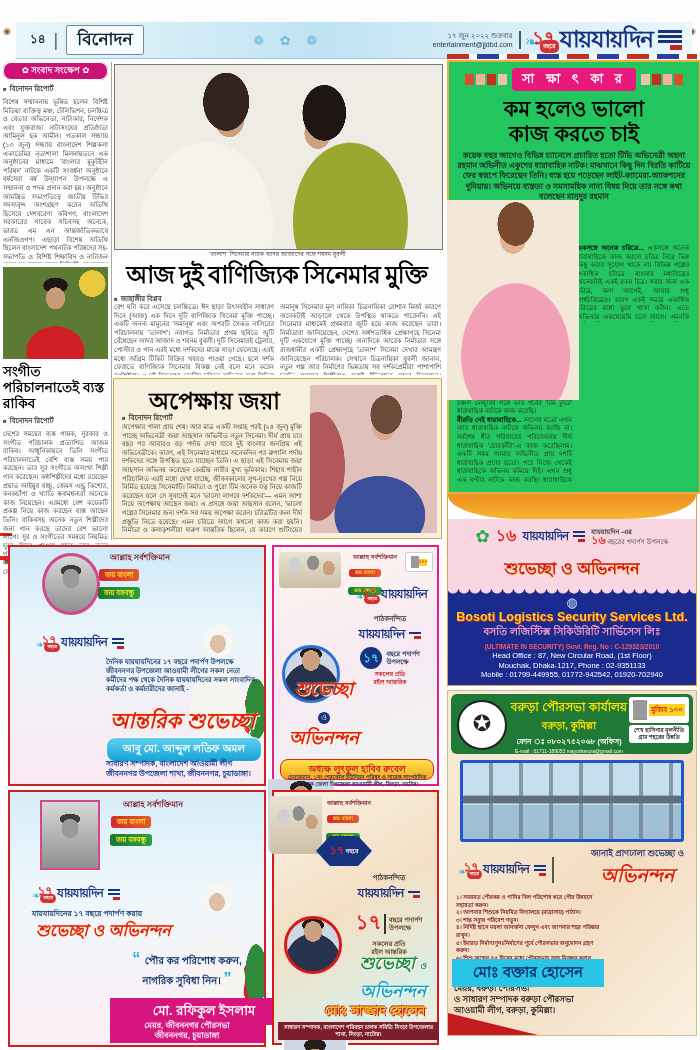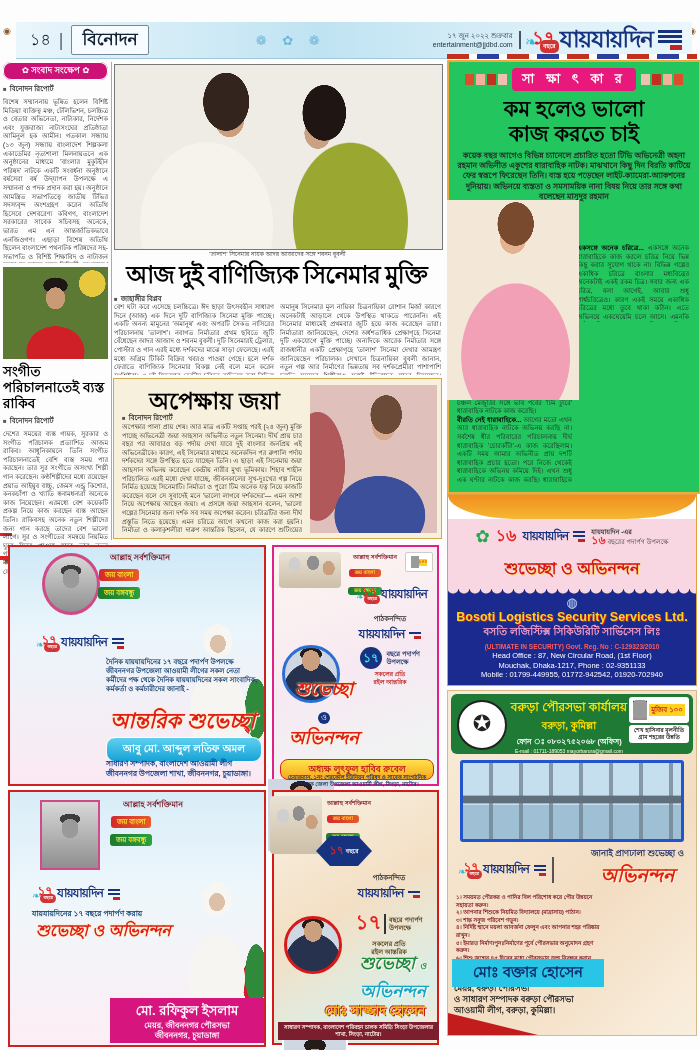--- a/index.html
+++ b/index.html
@@ -6,21 +6,21 @@
   .page{position:relative;width:700px;height:1050px;background:#fdfdfd;overflow:hidden;
         font-family:"Liberation Sans","DejaVu Sans",sans-serif;color:#111;}
   .abs{position:absolute;}
   .tiny{font-size:6.5px;line-height:8.6px;text-align:justify;color:#222;overflow:hidden;}
   .tiny2{font-size:6px;line-height:8px;text-align:justify;color:#333;overflow:hidden;}
   .byline{font-size:7px;font-weight:bold;color:#333;}
   .byline .sq{color:#555;font-size:6px;margin-right:3px;}
   
   .hdr{left:16px;top:22px;width:676px;height:36px;background:linear-gradient(90deg,#eaf6fb,#bfe3f2 45%,#d6edf7 70%,#eaf7fc);
        display:flex;align-items:center;border-bottom:1px solid #9fc9dd;}
-  .pageno{font-size:16px;font-weight:400;color:#123;padding-left:14px;}
+  .pageno{font-size:12px;font-weight:700;color:#123;padding-left:14px;}
   .pipe{margin:0 8px;color:#567;font-size:18px;}
   .section{font-size:17px;font-weight:900;color:#123;border:1px solid #789;padding:0 10px;border-radius:2px;background:#f6fcff;}
   .deco{flex:1;text-align:center;color:#6fb6d8;font-size:13px;letter-spacing:6px;}
   .dateblock{font-size:7px;color:#234;text-align:right;line-height:9px;border-right:2px solid #456;padding-right:6px;margin-right:6px;}
   
   .masthead{display:flex;align-items:center;gap:3px;}
   .m-badge{position:relative;width:30px;height:26px;flex:0 0 auto;}
   .m-badge .leaf{position:absolute;left:-2px;bottom:2px;color:#38b8da;font-size:15px;}
   .m-badge .num{position:absolute;right:1px;top:-3px;color:#e8231f;font-weight:900;font-size:18px;}
   .m-badge .yrs{position:absolute;right:-2px;bottom:0;background:#d23333;color:#fff;font-size:6px;border-radius:5px;padding:1px 3px;font-weight:bold;}
@@ -416,21 +416,28 @@
       <span class="m-name">যায়যায়দিন</span>
       <span class="m-lines">
           <i></i>
           <i></i>
           <i class="red"></i>
         </span>
     </div>
     <div class="abs" style="left:22px;top:116px;width:150px;font-size:7.5px;font-weight:900;color:#14406e;">যায়যায়দিনের ১৭ বছরে পদার্পণ করায়</div>
     <div class="abs script-red" style="left:26px;top:126px;font-size:16px;">শুভেচ্ছা ও অভিনন্দন</div>
 
-    <div class="abs" style="left:100px;top:206px;width:154px;background:#d6157f;color:#fff;font-weight:900;font-size:13px;text-align:center;padding:3px 0;">মো. রফিকুল ইসলাম</div>
+    <div class="abs" style="left:104px;top:158px;width:146px;text-align:center;">
+      <span style="color:#1bb3d8;font-size:16px;font-weight:900;">“</span>
+      <span style="font-size:10px;font-weight:900;color:#10306e;">
+        <span>পৌর কর পরিশোধ করুন,</span><br><span>নাগরিক সুবিধা নিন।</span>
+      </span>
+      <span style="color:#1bb3d8;font-size:16px;font-weight:900;">”</span>
+    </div>
+    <div class="abs" style="left:100px;top:206px;width:154px;background:#d6157f;color:#fff;font-weight:900;font-size:13px;text-align:center;padding:3px 17px;">মো. রফিকুল ইসলাম</div>
     <div class="abs" style="left:100px;top:227px;width:154px;background:#d6157f;color:#fff;font-size:8px;font-weight:bold;text-align:center;line-height:10px;padding:2px 0;">
       <span>মেয়র, জীবননগর পৌরসভা</span><br>
       <span>জীবননগর, চুয়াডাঙ্গা</span>
     </div>
   </div>
 
   <div class="abs ad" style="left:272px;top:790px;width:167px;height:255px;border:2px solid #d61a1a;background:linear-gradient(150deg,#f9f2e4,#f3dfc4 45%,#dceee6 80%,#f7ead8);">
     <div class="abs" style="left:5px;top:5px;width:30px;height:18px;background:#fff;border:1px solid #ccc;display:flex;align-items:center;justify-content:center;">
       <span class="photo ph-mujib" style="width:9px;height:13px;"></span>
       <span style="font-size:4.5px;font-weight:900;color:#c22;background:#ffd21f;">১০০</span>

